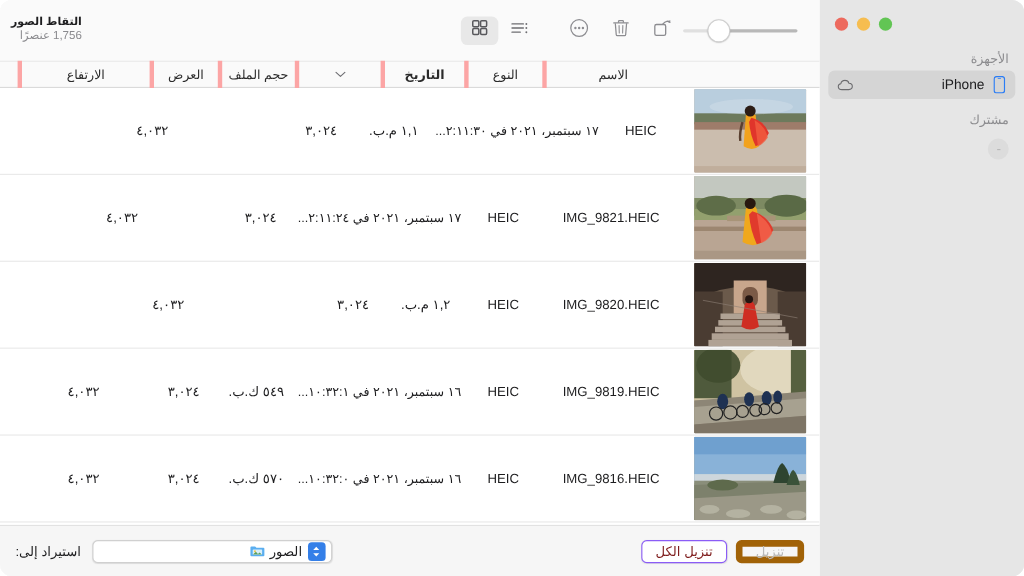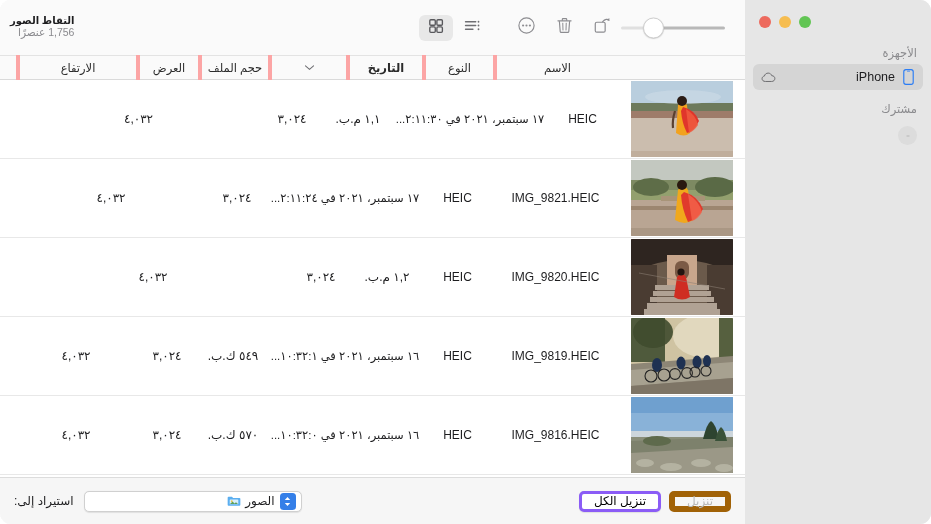--- a/index.html
+++ b/index.html
@@ -363,23 +363,23 @@
     font-size: 12px;
     display: flex;
     align-items: center;
     justify-content: center;
     padding: 0 12px;
     box-sizing: border-box;
     white-space: nowrap;
   }
   .btn.primary {
     background: #ffffff;
-    border: 3px solid #8b5cf6;
+    border: 1px solid #8b5cf6;
     box-shadow: 0 0.5px 1px rgba(0,0,0,0.09);
-    color: #000000;
+    color: #7f1d1d;
     margin-left: 32px;
   }
   .btn.disabled {
     background: transparent;
     border: 6px solid #a16207;
     color: #b9b9b9;
   }
 </style>
 </head>
 <body>

